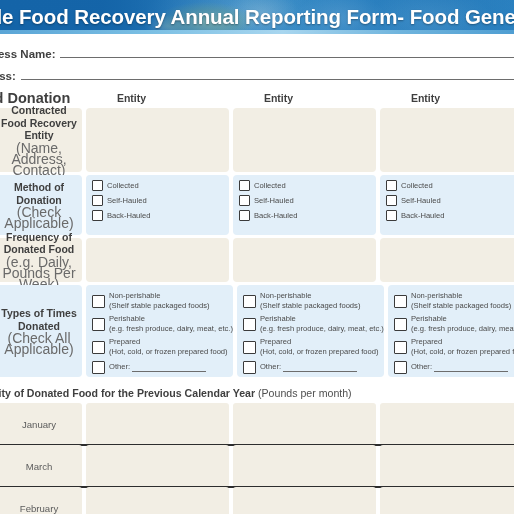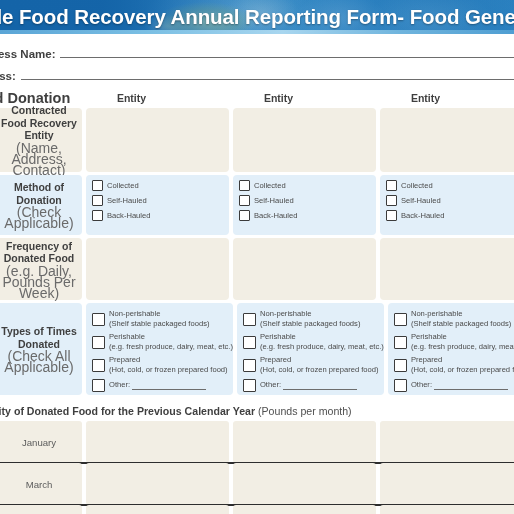--- a/index.html
+++ b/index.html
@@ -371,21 +371,21 @@
           <div class="cb-text">Self-Hauled</div>
         </div>
         <div class="cb-item">
           <div class="cb-box"></div>
           <div class="cb-text">Back-Hauled</div>
         </div>
       </div>
     </div>
   </div>
 
-  <div class="grid-row" style="height:62px;">
+  <div class="grid-row" style="height:44px;">
     <div class="cell label beige">
       <div class="lab-main">Frequency of Donated Food</div>
       <div class="lab-sub">(e.g. Daily, Pounds Per Week)</div>
     </div>
     <div class="cell data beige"></div>
     <div class="cell data beige"></div>
     <div class="cell data wide beige"></div>
   </div>
 
   <div class="grid-row" style="height:92px;">

